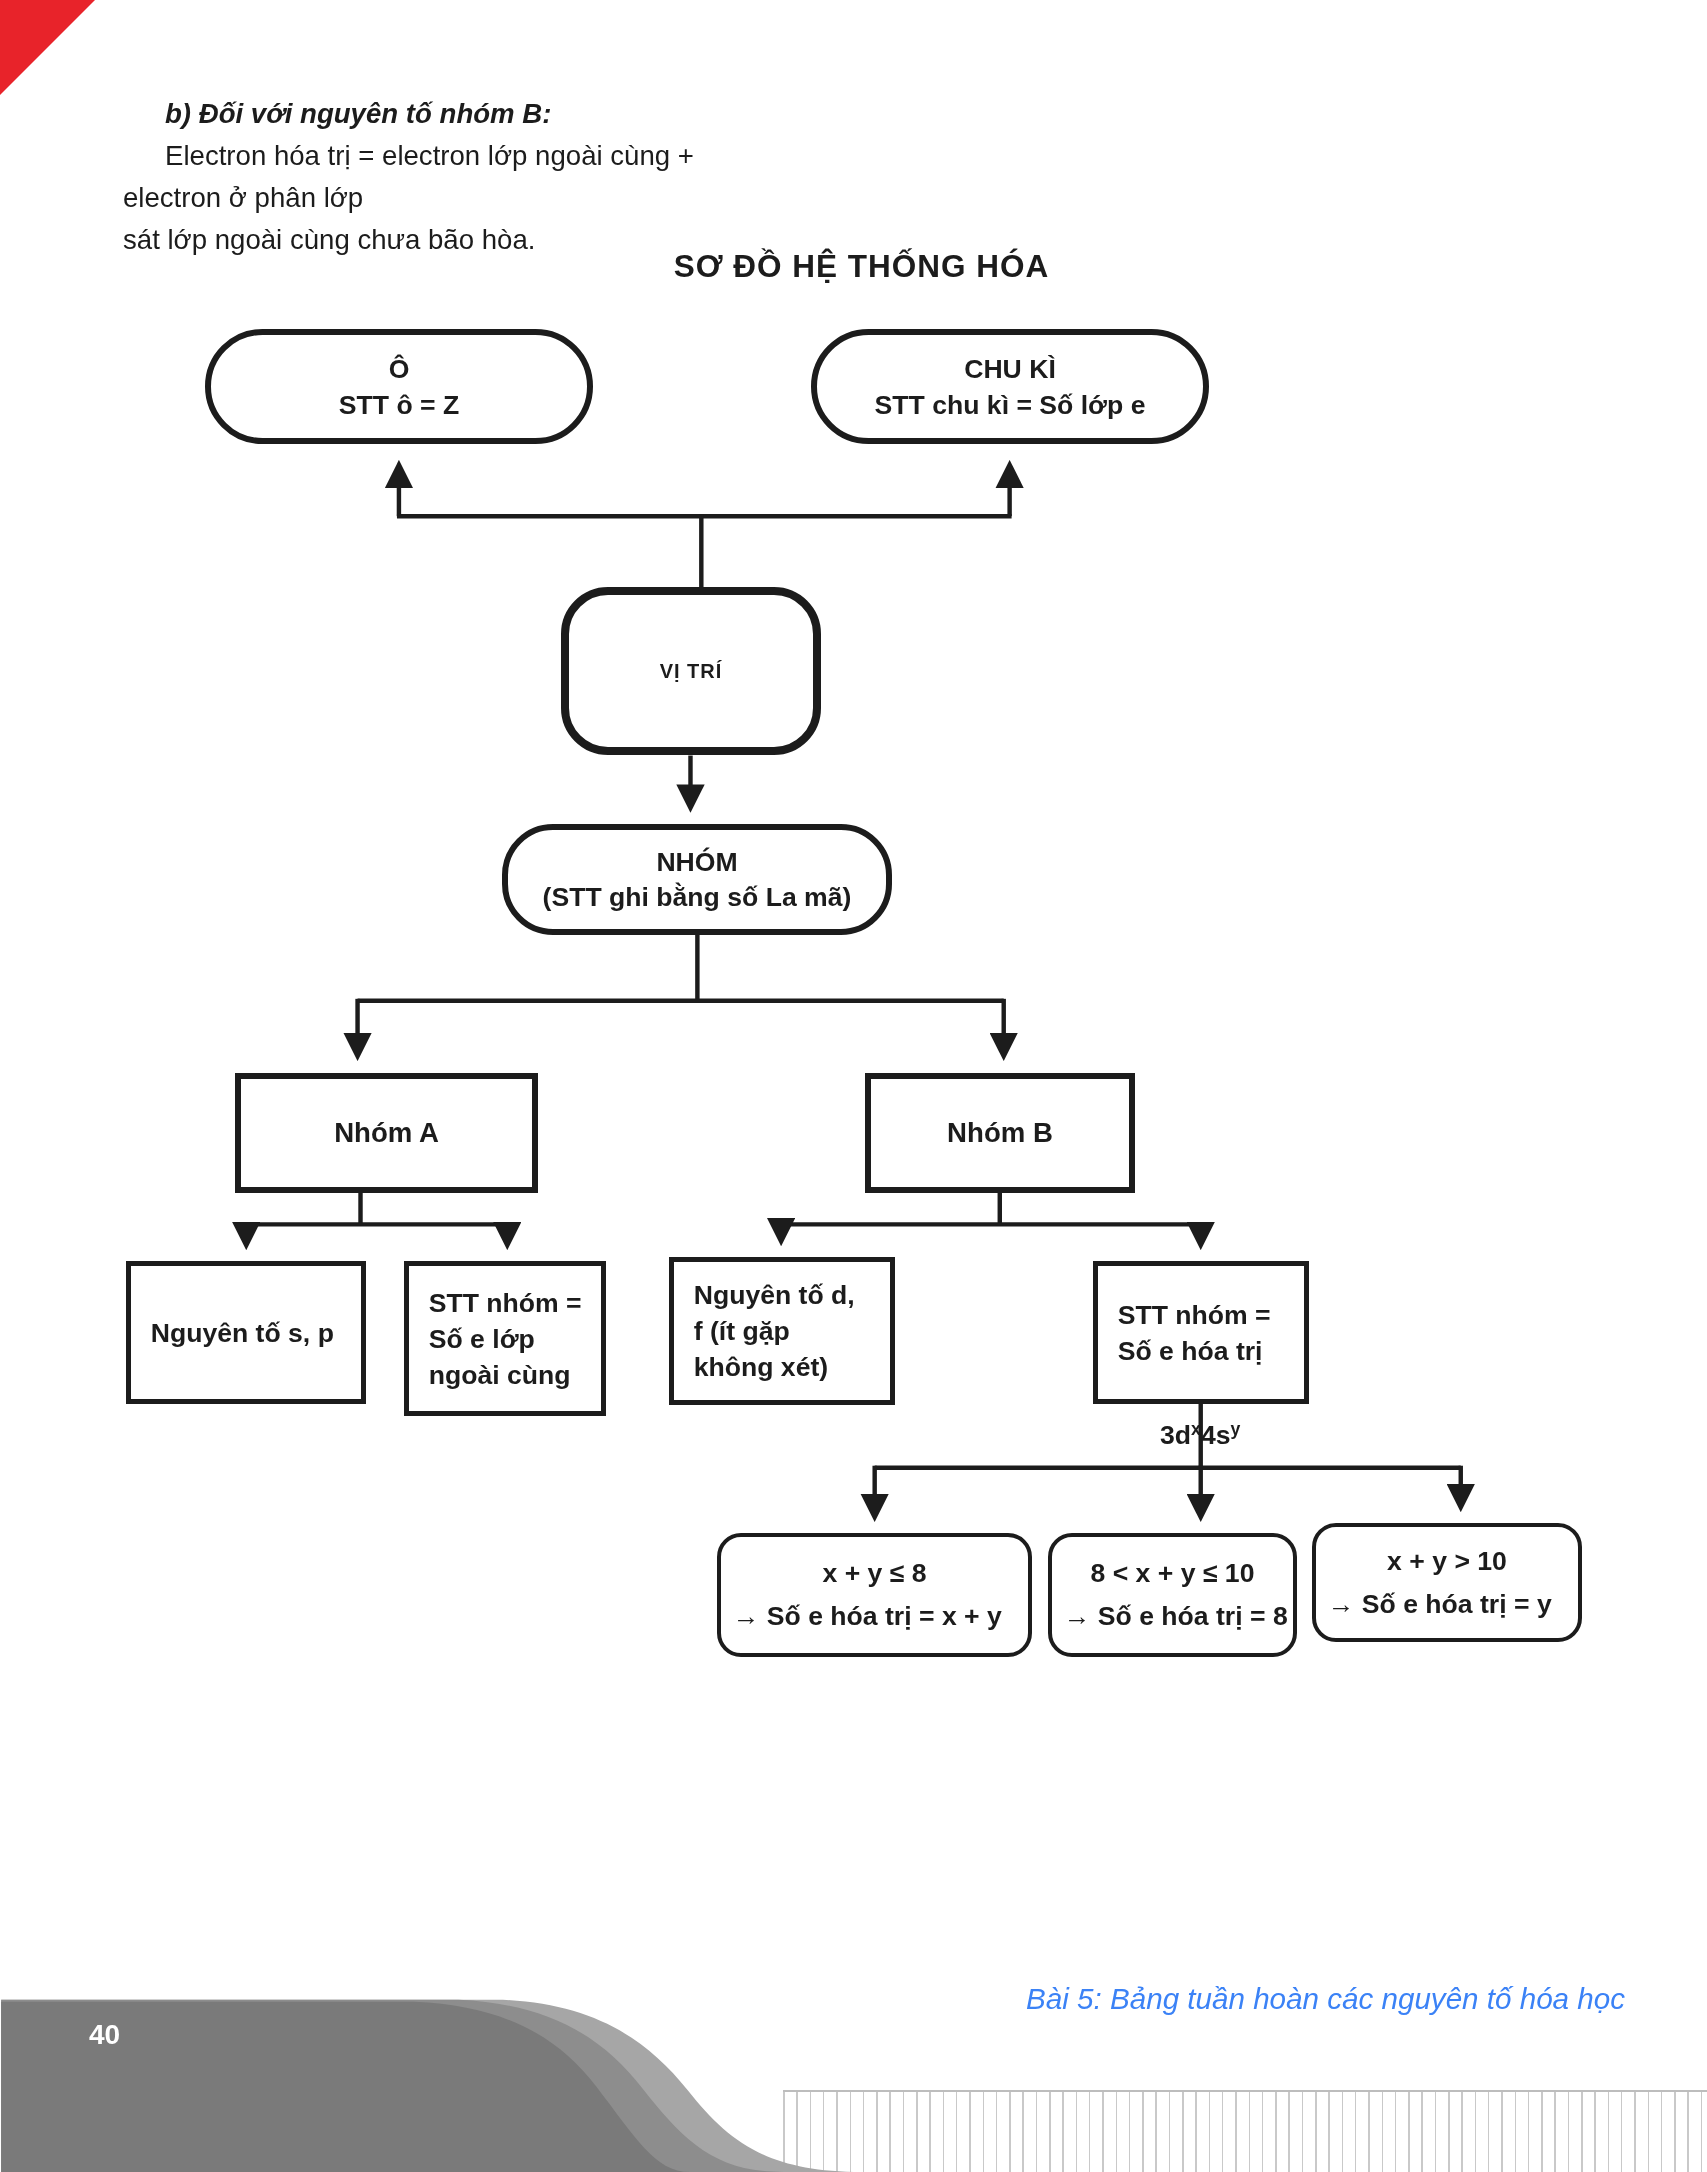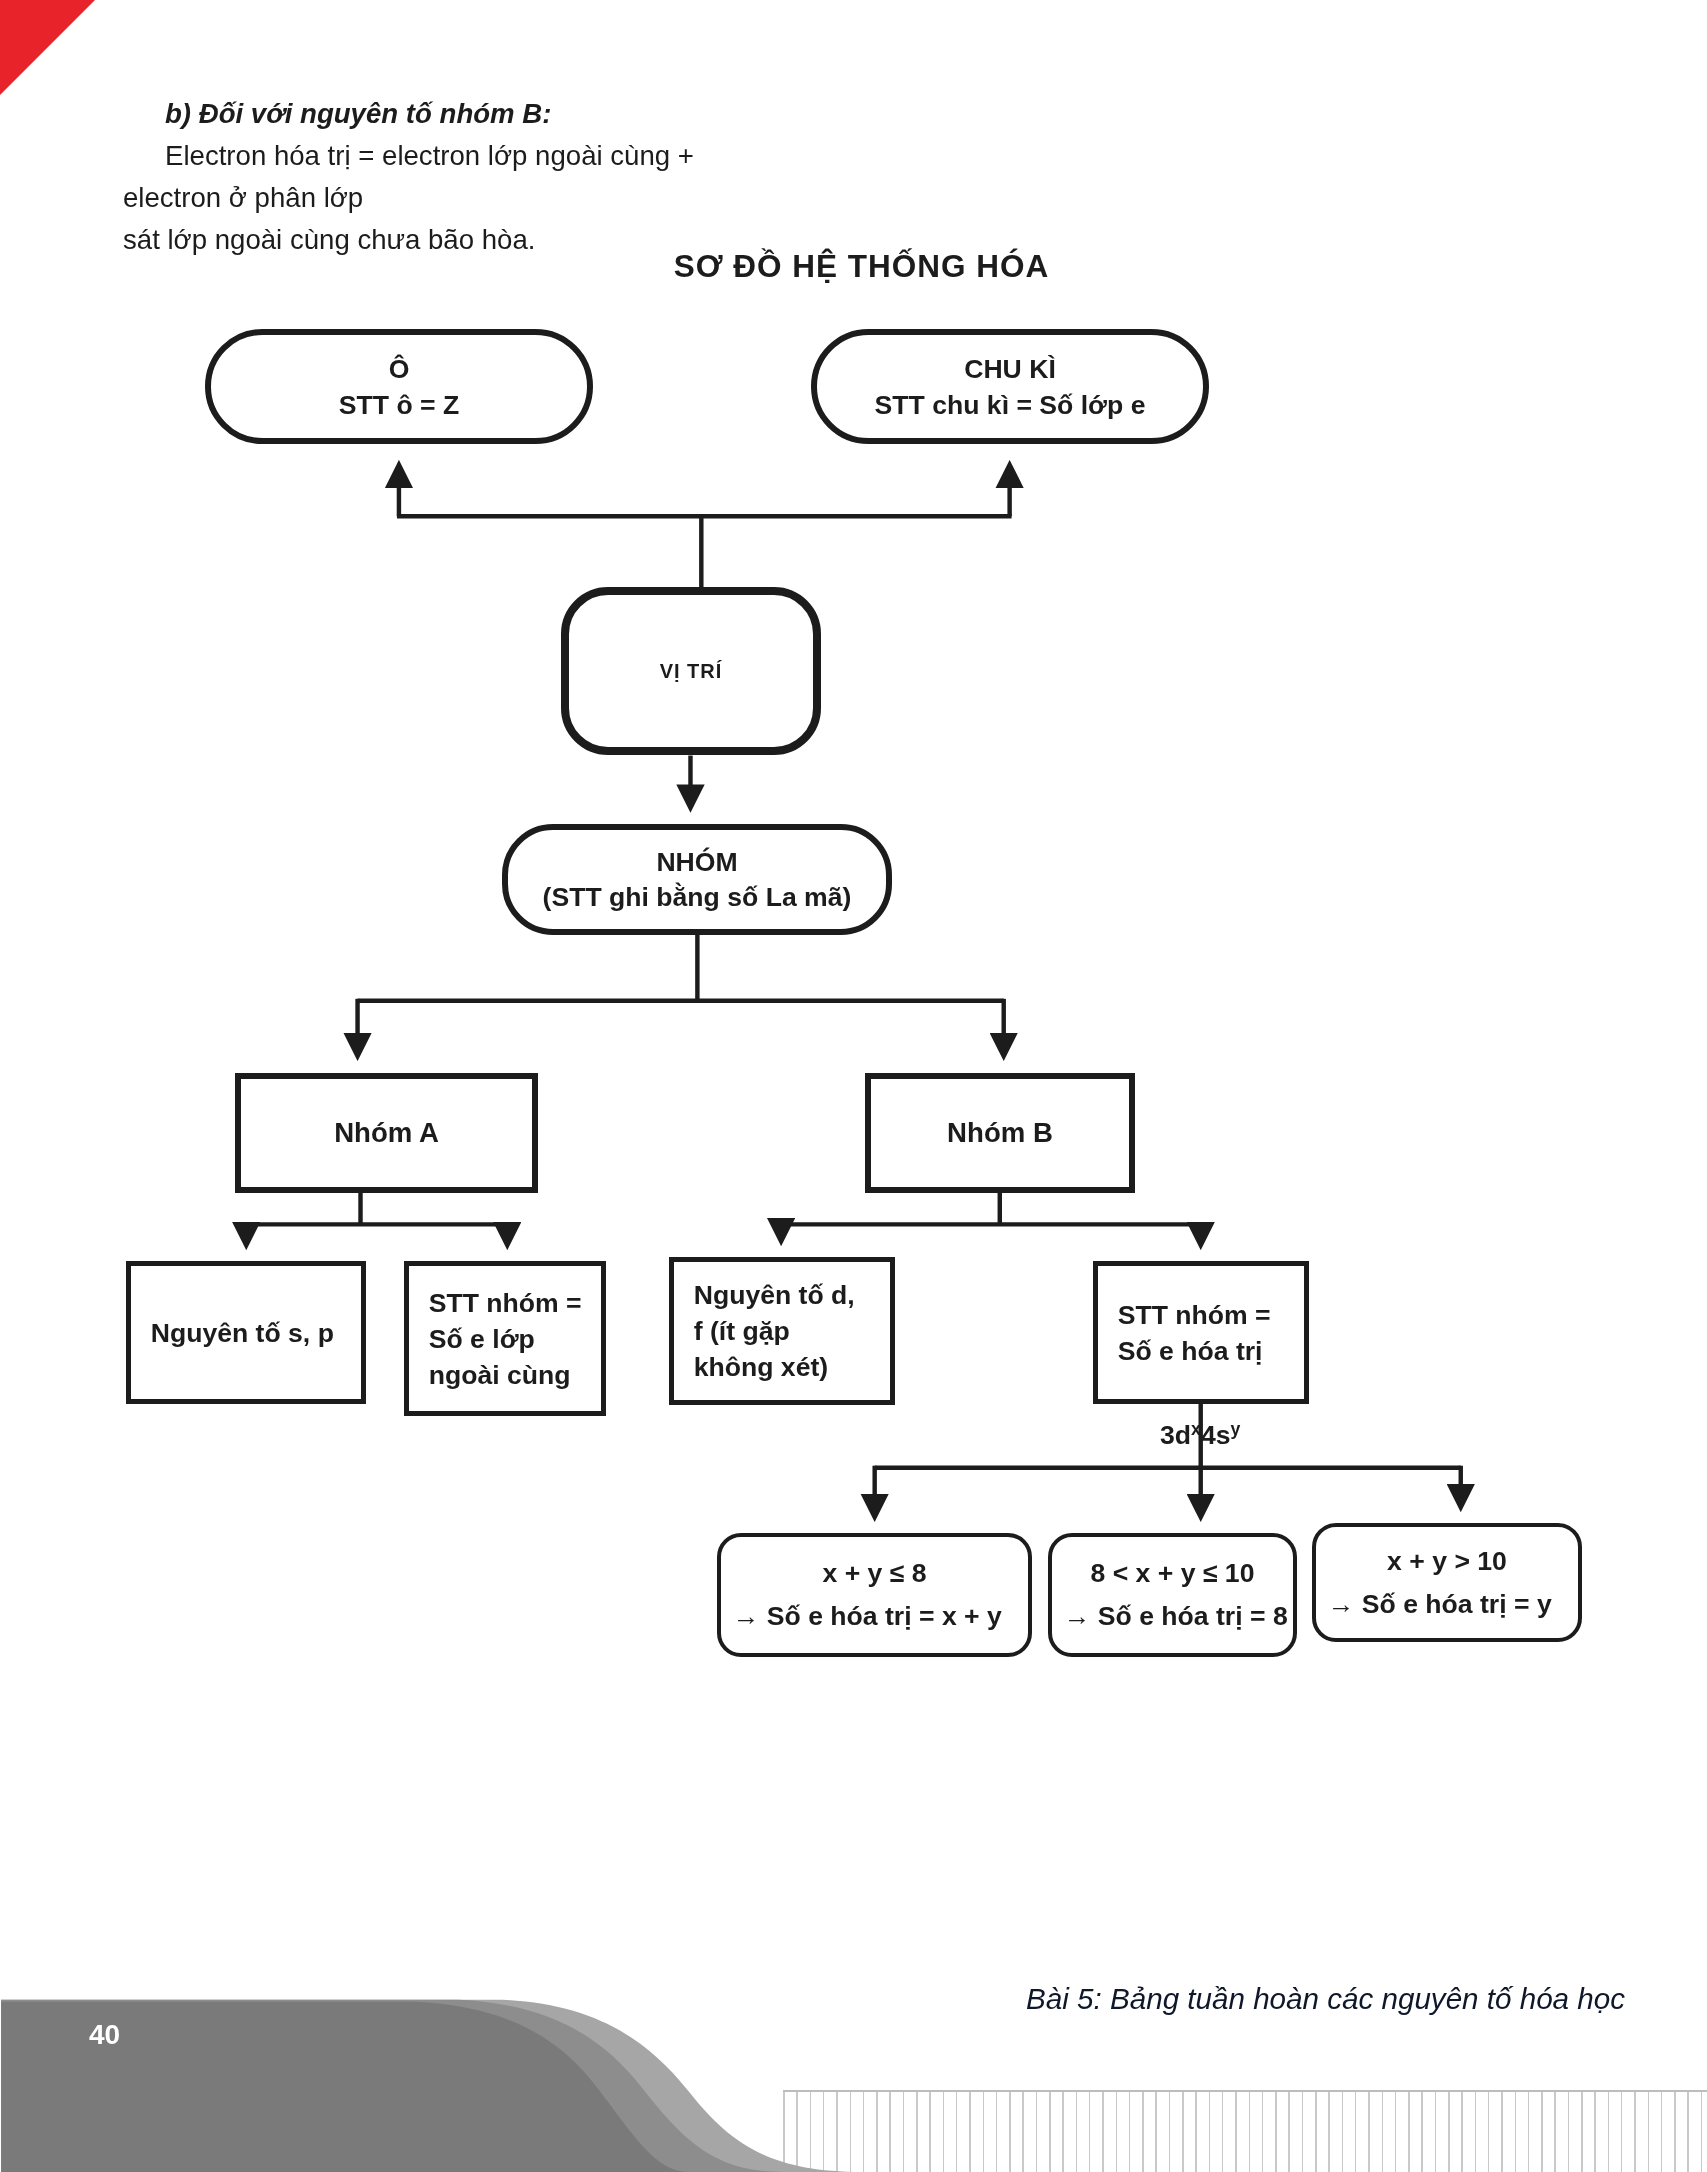--- a/index.html
+++ b/index.html
@@ -42,21 +42,21 @@
   .case{border-width:4.9px;font-size:26.6px;line-height:43px;white-space:nowrap;border-radius:24px;}
   .case1{left:717px;top:1533px;width:315px;height:124px;}
   .case2{left:1048px;top:1533px;width:249px;height:124px;}
   .case3{left:1312px;top:1523px;width:270px;height:119px;}
   .case .l2{padding-left:11.8px;align-self:flex-start;}
   .case .l1{align-self:center;}
   
   .cfg{left:1160px;top:1419px;font-weight:bold;font-size:26.6px;z-index:2;}
   .cfg .sup{font-size:17.7px;vertical-align:8.9px;}
   
-  .caption{right:82px;top:1982px;font-style:italic;font-size:29.6px;color:#0f172a;
+  .caption{right:82px;top:1982px;font-style:italic;font-size:29.6px;color:#3b82f6;
     white-space:nowrap;z-index:1;}
   .stripes{left:783px;top:2090px;right:0;height:82px;z-index:1;
     border-top:2px solid #bdbdbd;
     background:repeating-linear-gradient(90deg,#c9c9c9 0px,#c9c9c9 1.5px,#ffffff 1.5px,#ffffff 13.3px);}
   svg.footer-art{left:0;top:1931px;z-index:2;}
   .pagenum{left:89px;top:2019px;color:#ffffff;font-weight:bold;font-size:28px;z-index:3;}
 </style>
 </head>
 <body>
 

